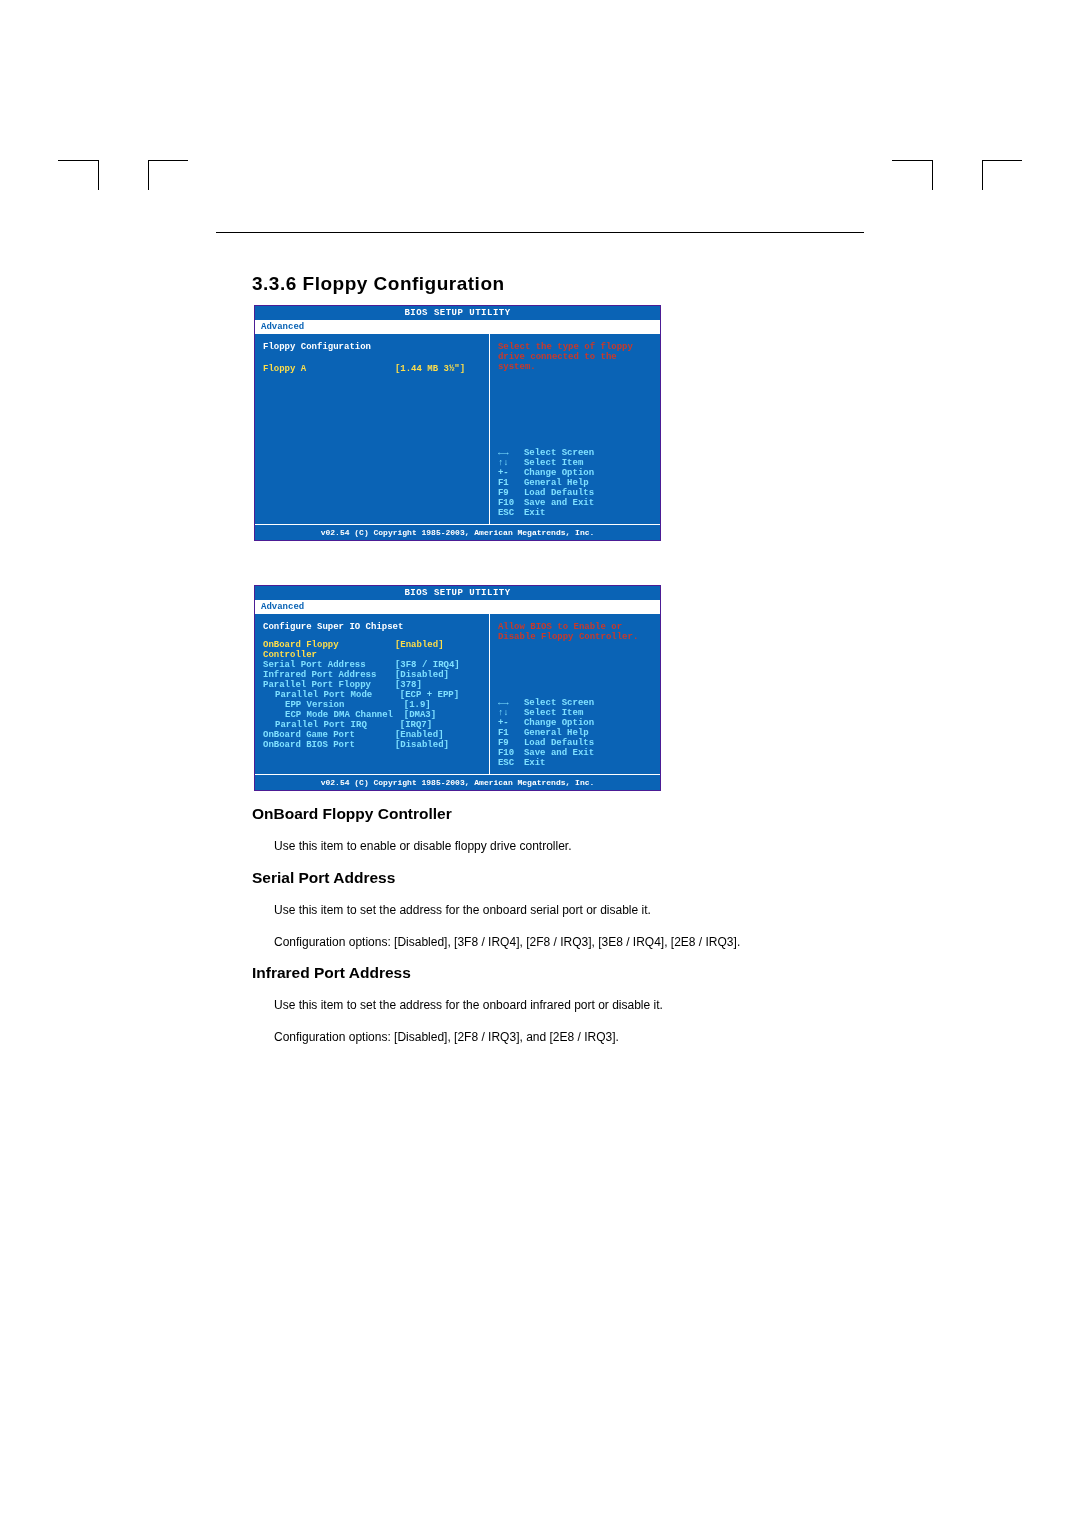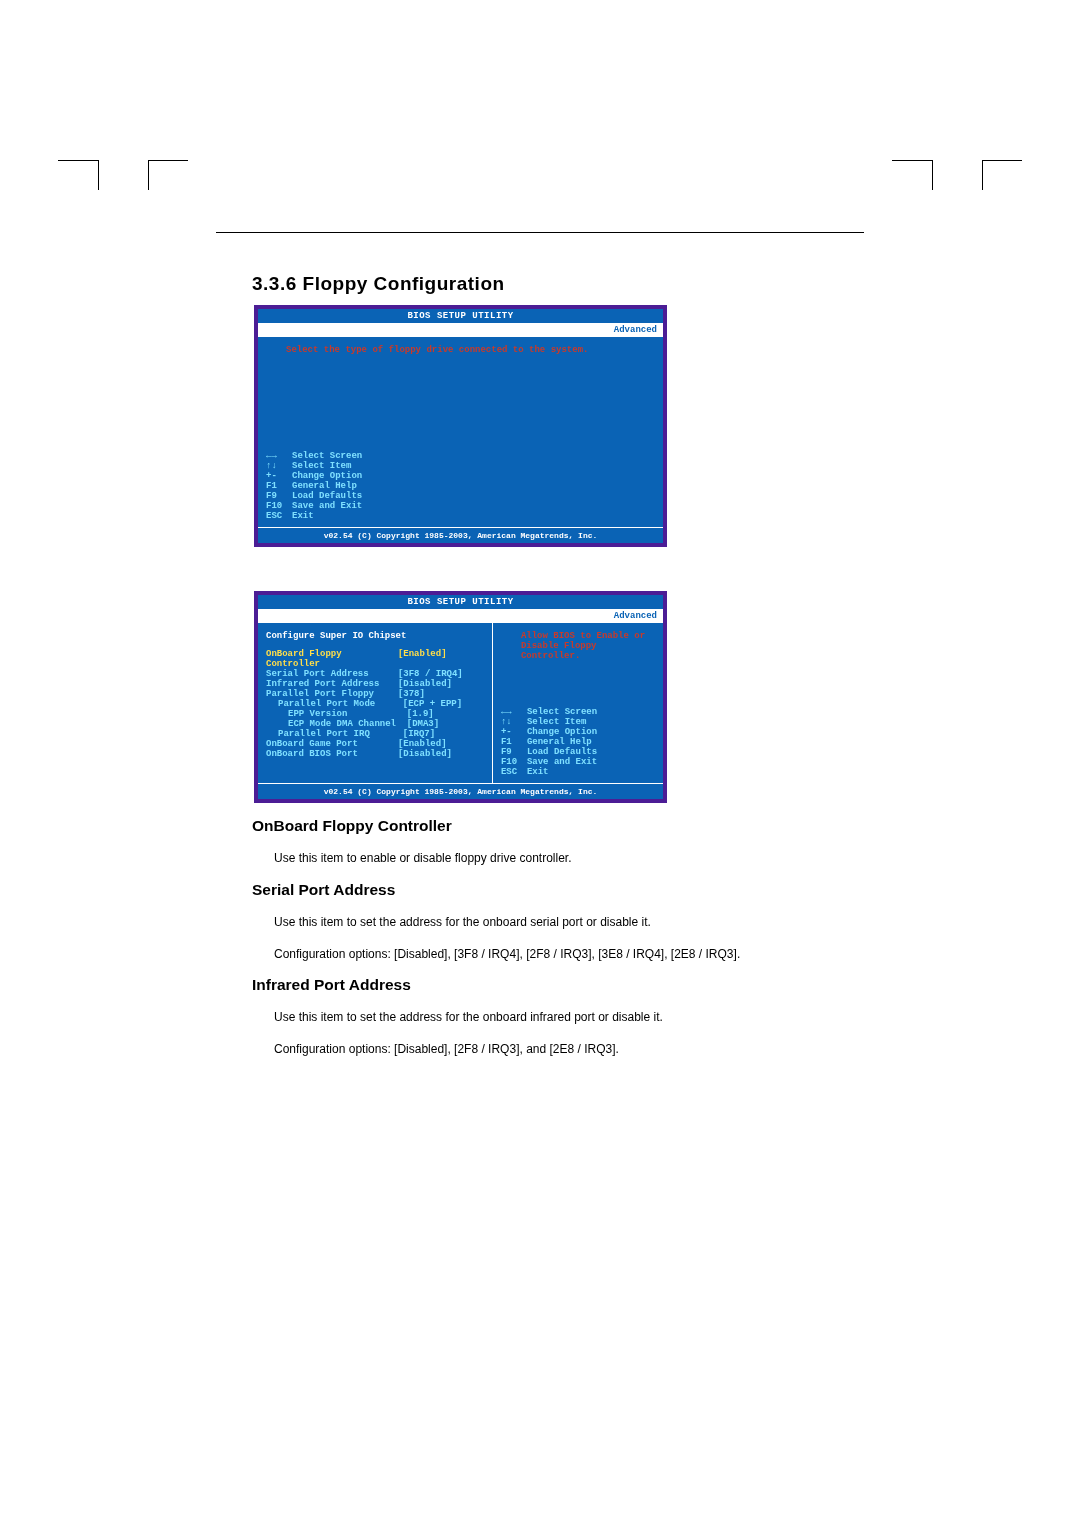--- a/index.html
+++ b/index.html
@@ -34,39 +34,38 @@
     margin: 0 0 10px 36px;
   }
   .intro {
     font-size: 16px;
     margin: 0 0 14px 36px;
     letter-spacing: 0.2px;
   }
   .bios {
     width: 405px;
     margin-left: 38px;
-    border: 4px solid #4c1d95;
+    border: 1px solid #4c1d95;
     background: #404040;
     font-family: "Courier New", monospace;
     font-weight: bold;
     font-size: 9px;
     color: #fff;
   }
   .bios-title {
     background: #0a63b5;
     color: #fff;
     text-align: center;
     padding: 2px 0 2px 0;
     letter-spacing: 0.5px;
   }
   .bios-tab {
     background: #fff;
     color: #000;
     padding: 2px 6px;
-    text-align: right;
   }
   .bios-tab span {
     color: #0a63b5;
     font-weight: bold;
   }
   .bios-body {
     display: flex;
     background: #0a63b5;
     min-height: 190px;
   }
@@ -82,21 +81,21 @@
     box-sizing: border-box;
     display: flex;
     flex-direction: column;
     justify-content: space-between;
   }
   .bios-row { display: flex; }
   .bios-row .lbl { flex: 0 0 60%; }
   .bios-row .val { flex: 1; }
   .indent { padding-left: 12px; }
   .yellow { color: #ffde4a; }
-  .red { color: #c83a2a; margin-left: 20px; }
+  .red { color: #c83a2a; }
   .cyan { color: #7fe0ff; }
   .nav-row { display: flex; color: #7fe0ff; }
   .nav-row .k { flex: 0 0 26px; }
   .bios-copy {
     background: #0a63b5;
     color: #fff;
     text-align: center;
     font-size: 8px;
     padding: 3px 0;
     border-top: 1px solid #fff;
@@ -158,20 +157,27 @@
 
   <div class="content">
     <div class="hrule"></div>
 
     <h3>3.3.6 Floppy Configuration</h3>
 
     <div class="bios">
       <div class="bios-title">BIOS SETUP UTILITY</div>
       <div class="bios-tab"><span>Advanced</span></div>
       <div class="bios-body">
+        <div class="bios-left">
+          <div style="color:#fff; margin-bottom:12px;">Floppy Configuration</div>
+          <div class="bios-row yellow">
+            <span class="lbl">Floppy A</span>
+            <span class="val">[1.44 MB  3½"]</span>
+          </div>
+        </div>
         <div class="bios-right">
           <div class="red">Select the type of floppy drive connected to the system.</div>
           <div>
             <div class="nav-row">
                 <span class="k">←→</span>
                 <span>Select Screen</span>
               </div>
             <div class="nav-row">
                 <span class="k">↑↓</span>
                 <span>Select Item</span>

